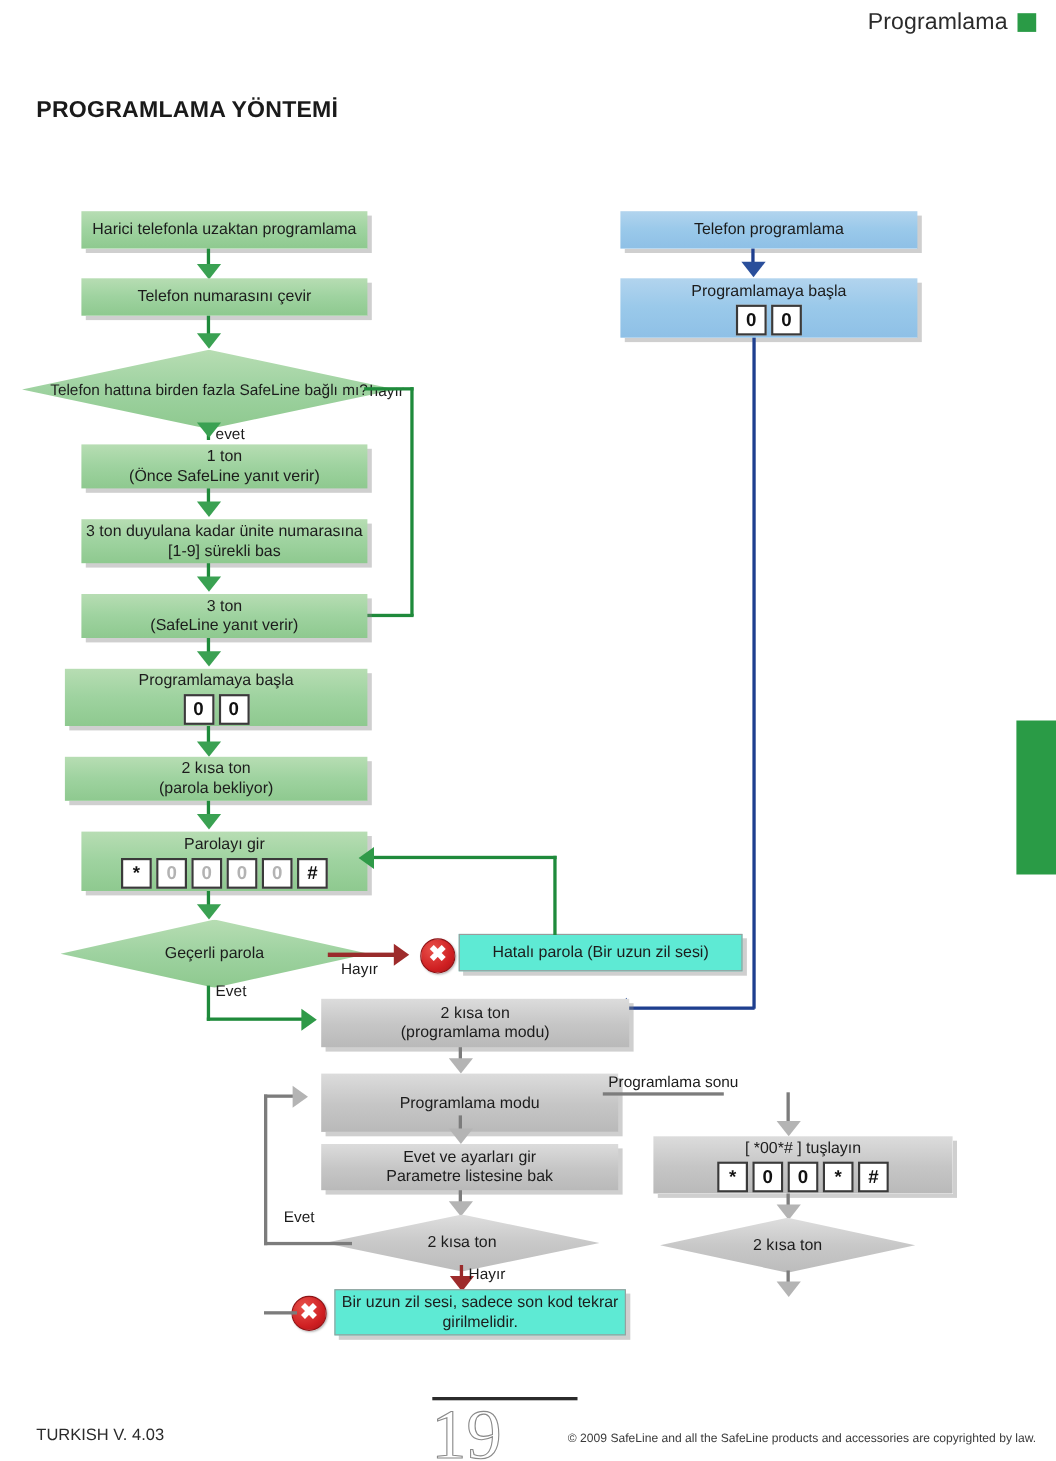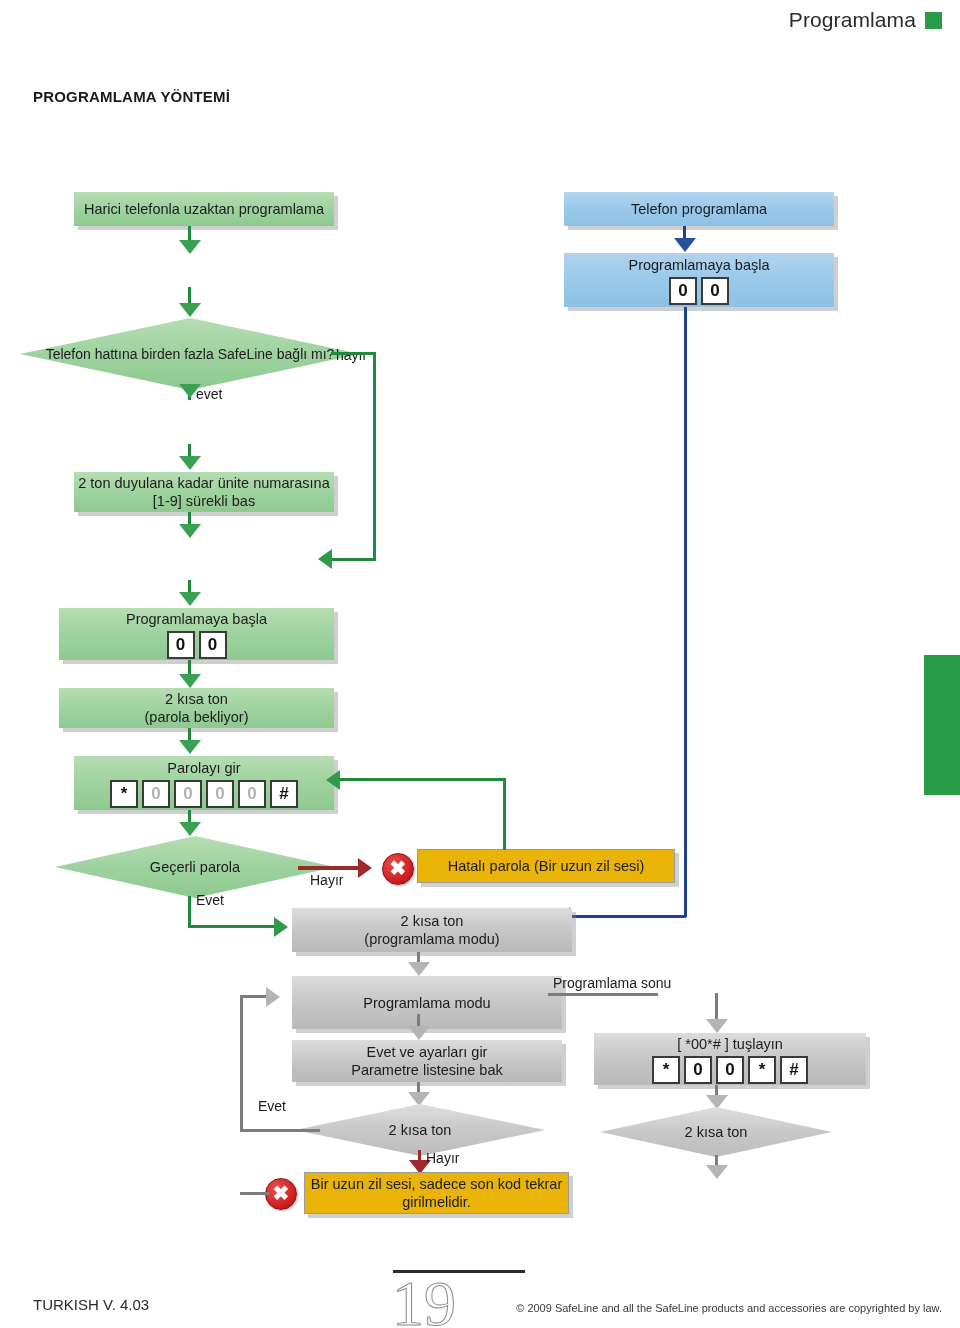--- a/index.html
+++ b/index.html
@@ -10,37 +10,37 @@
     color:#1a1a1a;overflow:hidden;
   }
   .page{position:absolute;inset:0;}
 
   
   #header-bar{position:absolute;top:8px;right:18px;display:flex;align-items:center;gap:9px;}
   #header-title{font-size:21px;color:#2b2b2b;letter-spacing:.1px;}
   #header-square{width:17px;height:17px;background:#2a9b46;display:block;}
 
   
-  #section-title{position:absolute;left:33px;top:88px;font-size:15px;font-weight:bold;letter-spacing:.2px;text-align:center;}
+  #section-title{position:absolute;left:33px;top:88px;font-size:21px;font-weight:bold;letter-spacing:.2px;text-align:center;}
   #intro-text{position:absolute;left:33px;top:118px;width:890px;font-size:16.5px;line-height:25px;color:#222;}
 
   
   #edge-tab{position:absolute;right:0;top:655px;width:36px;height:140px;background:#2a9b46;}
 
   
   .node{position:absolute;box-sizing:border-box;display:flex;flex-direction:column;
         align-items:center;justify-content:center;text-align:center;font-size:14.5px;
         line-height:18px;color:#1c1c1c;}
   .node .ln{display:block;white-space:nowrap;}
 
   .box{box-shadow:4px 4px 0 rgba(130,130,130,.38);margin-left:14px;}
   .box.green{background:linear-gradient(180deg,#b7ddb3 0%,#9fd3a0 48%,#8ec98f 100%);}
   .box.blue{background:linear-gradient(180deg,#b2d4ee 0%,#9ac9ea 48%,#8ec0e6 100%);}
   .box.grey{background:linear-gradient(180deg,#dcdcdc 0%,#c6c6c6 52%,#b9b9b9 100%);}
-  .box.white{background:#eab308;border:1px solid #9b9b9b;}
+  .box.white{background:#5eead4;border:1px solid #9b9b9b;}
 
   
   .diamond{clip-path:polygon(50% 0,100% 50%,50% 100%,0 50%);}
   .diamond.green{background:linear-gradient(180deg,#b7ddb3 0%,#9ed2a0 50%,#8ec98f 100%);}
   .diamond.grey{background:linear-gradient(180deg,#dedede 0%,#c8c8c8 50%,#bcbcbc 100%);}
 
   
   .keys{display:flex;gap:4px;margin-top:3px;}
   .key{width:28px;height:28px;background:#ffffff;border:2px solid #3a3a3a;
        box-sizing:border-box;display:flex;align-items:center;justify-content:center;
@@ -98,47 +98,58 @@
   <div id="section-title">PROGRAMLAMA YÖNTEMİ</div>
 
   <div id="edge-tab"></div>
 
   <div class="node box green" style="left:60px;top:192px;width:260px;height:34px;">
     <span class="ln">Harici telefonla uzaktan programlama</span>
   </div>
   <div class="ln-v green-l" style="left:188px;top:226px;width:3px;height:18px;"></div>
   <div class="arw arw-d g-d" style="left:179px;top:240px;"></div>
 
+  <div class="node box green" style="left:60px;top:253px;width:260px;height:34px;">
+    <span class="ln">Telefon numarasını çevir</span>
+  </div>
   <div class="ln-v green-l" style="left:188px;top:287px;width:3px;height:20px;"></div>
   <div class="arw arw-d g-d" style="left:179px;top:303px;"></div>
 
   <div class="node diamond green" style="left:20px;top:318px;width:340px;height:72px;">
     <span class="ln" style="font-size:14px;">Telefon hattına birden fazla SafeLine bağlı mı?</span>
   </div>
 
   <div class="elabel" style="left:336px;top:347px;">hayır</div>
   <div class="ln-h green-l" style="left:331px;top:352px;width:45px;height:3px;"></div>
   <div class="ln-v green-l" style="left:373px;top:352px;width:3px;height:208px;"></div>
   <div class="ln-h green-l" style="left:330px;top:558px;width:46px;height:3px;"></div>
   <div class="arw arw-l g-l" style="left:318px;top:549px;"></div>
 
   <div class="ln-v green-l" style="left:188px;top:390px;width:3px;height:10px;"></div>
   <div class="arw arw-d g-d" style="left:179px;top:384px;"></div>
   <div class="elabel" style="left:196px;top:386px;">evet</div>
 
+  <div class="node box green" style="left:60px;top:404px;width:260px;height:40px;">
+    <span class="ln">1 ton</span>
+    <span class="ln">(Önce SafeLine yanıt verir)</span>
+  </div>
   <div class="ln-v green-l" style="left:188px;top:444px;width:3px;height:14px;"></div>
   <div class="arw arw-d g-d" style="left:179px;top:456px;"></div>
 
   <div class="node box green" style="left:60px;top:472px;width:260px;height:40px;">
-    <span class="ln">2 ton duyulana kadar ünite numarasına</span>
+    <span class="ln">3 ton duyulana kadar ünite numarasına</span>
     <span class="ln">[1-9] sürekli bas</span>
   </div>
   <div class="ln-v green-l" style="left:188px;top:512px;width:3px;height:14px;"></div>
   <div class="arw arw-d g-d" style="left:179px;top:524px;"></div>
 
+  <div class="node box green" style="left:60px;top:540px;width:260px;height:40px;">
+    <span class="ln">3 ton</span>
+    <span class="ln">(SafeLine yanıt verir)</span>
+  </div>
   <div class="ln-v green-l" style="left:188px;top:580px;width:3px;height:14px;"></div>
   <div class="arw arw-d g-d" style="left:179px;top:592px;"></div>
 
   <div class="node box green" style="left:45px;top:608px;width:275px;height:52px;">
     <span class="ln">Programlamaya başla</span>
     <div class="keys">
       <div class="key">0</div>
       <div class="key">0</div>
     </div>
   </div>

